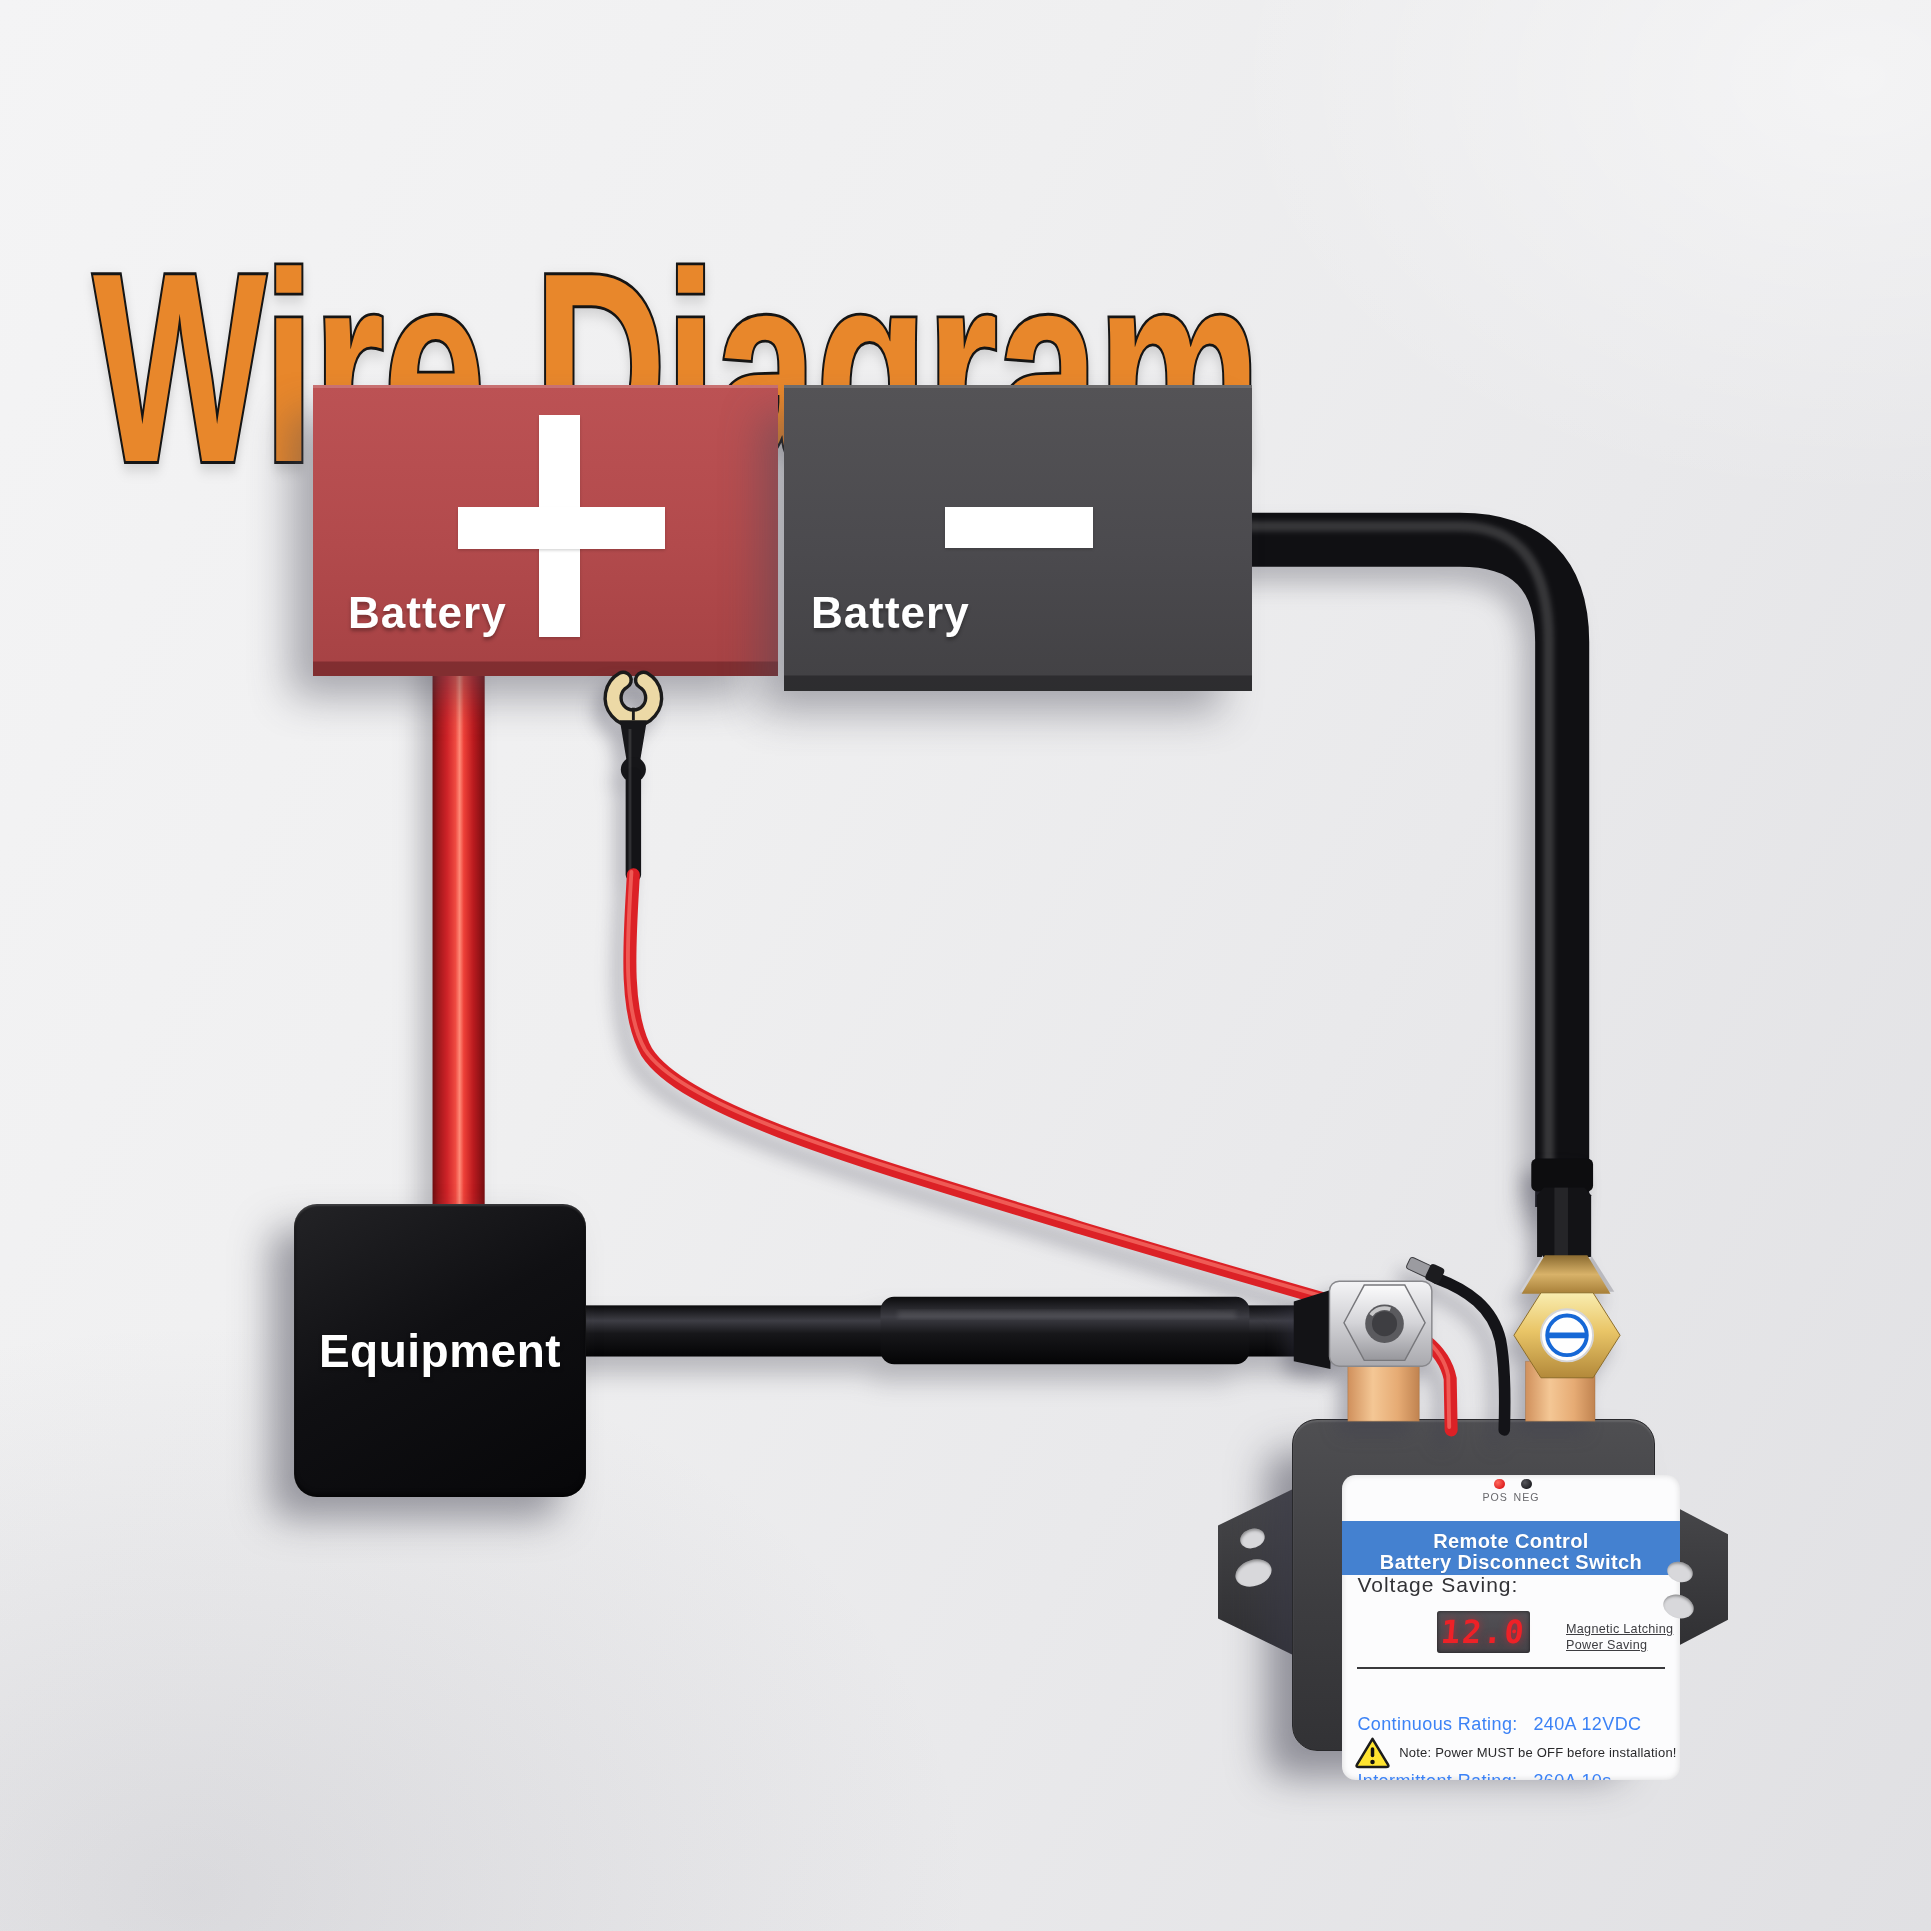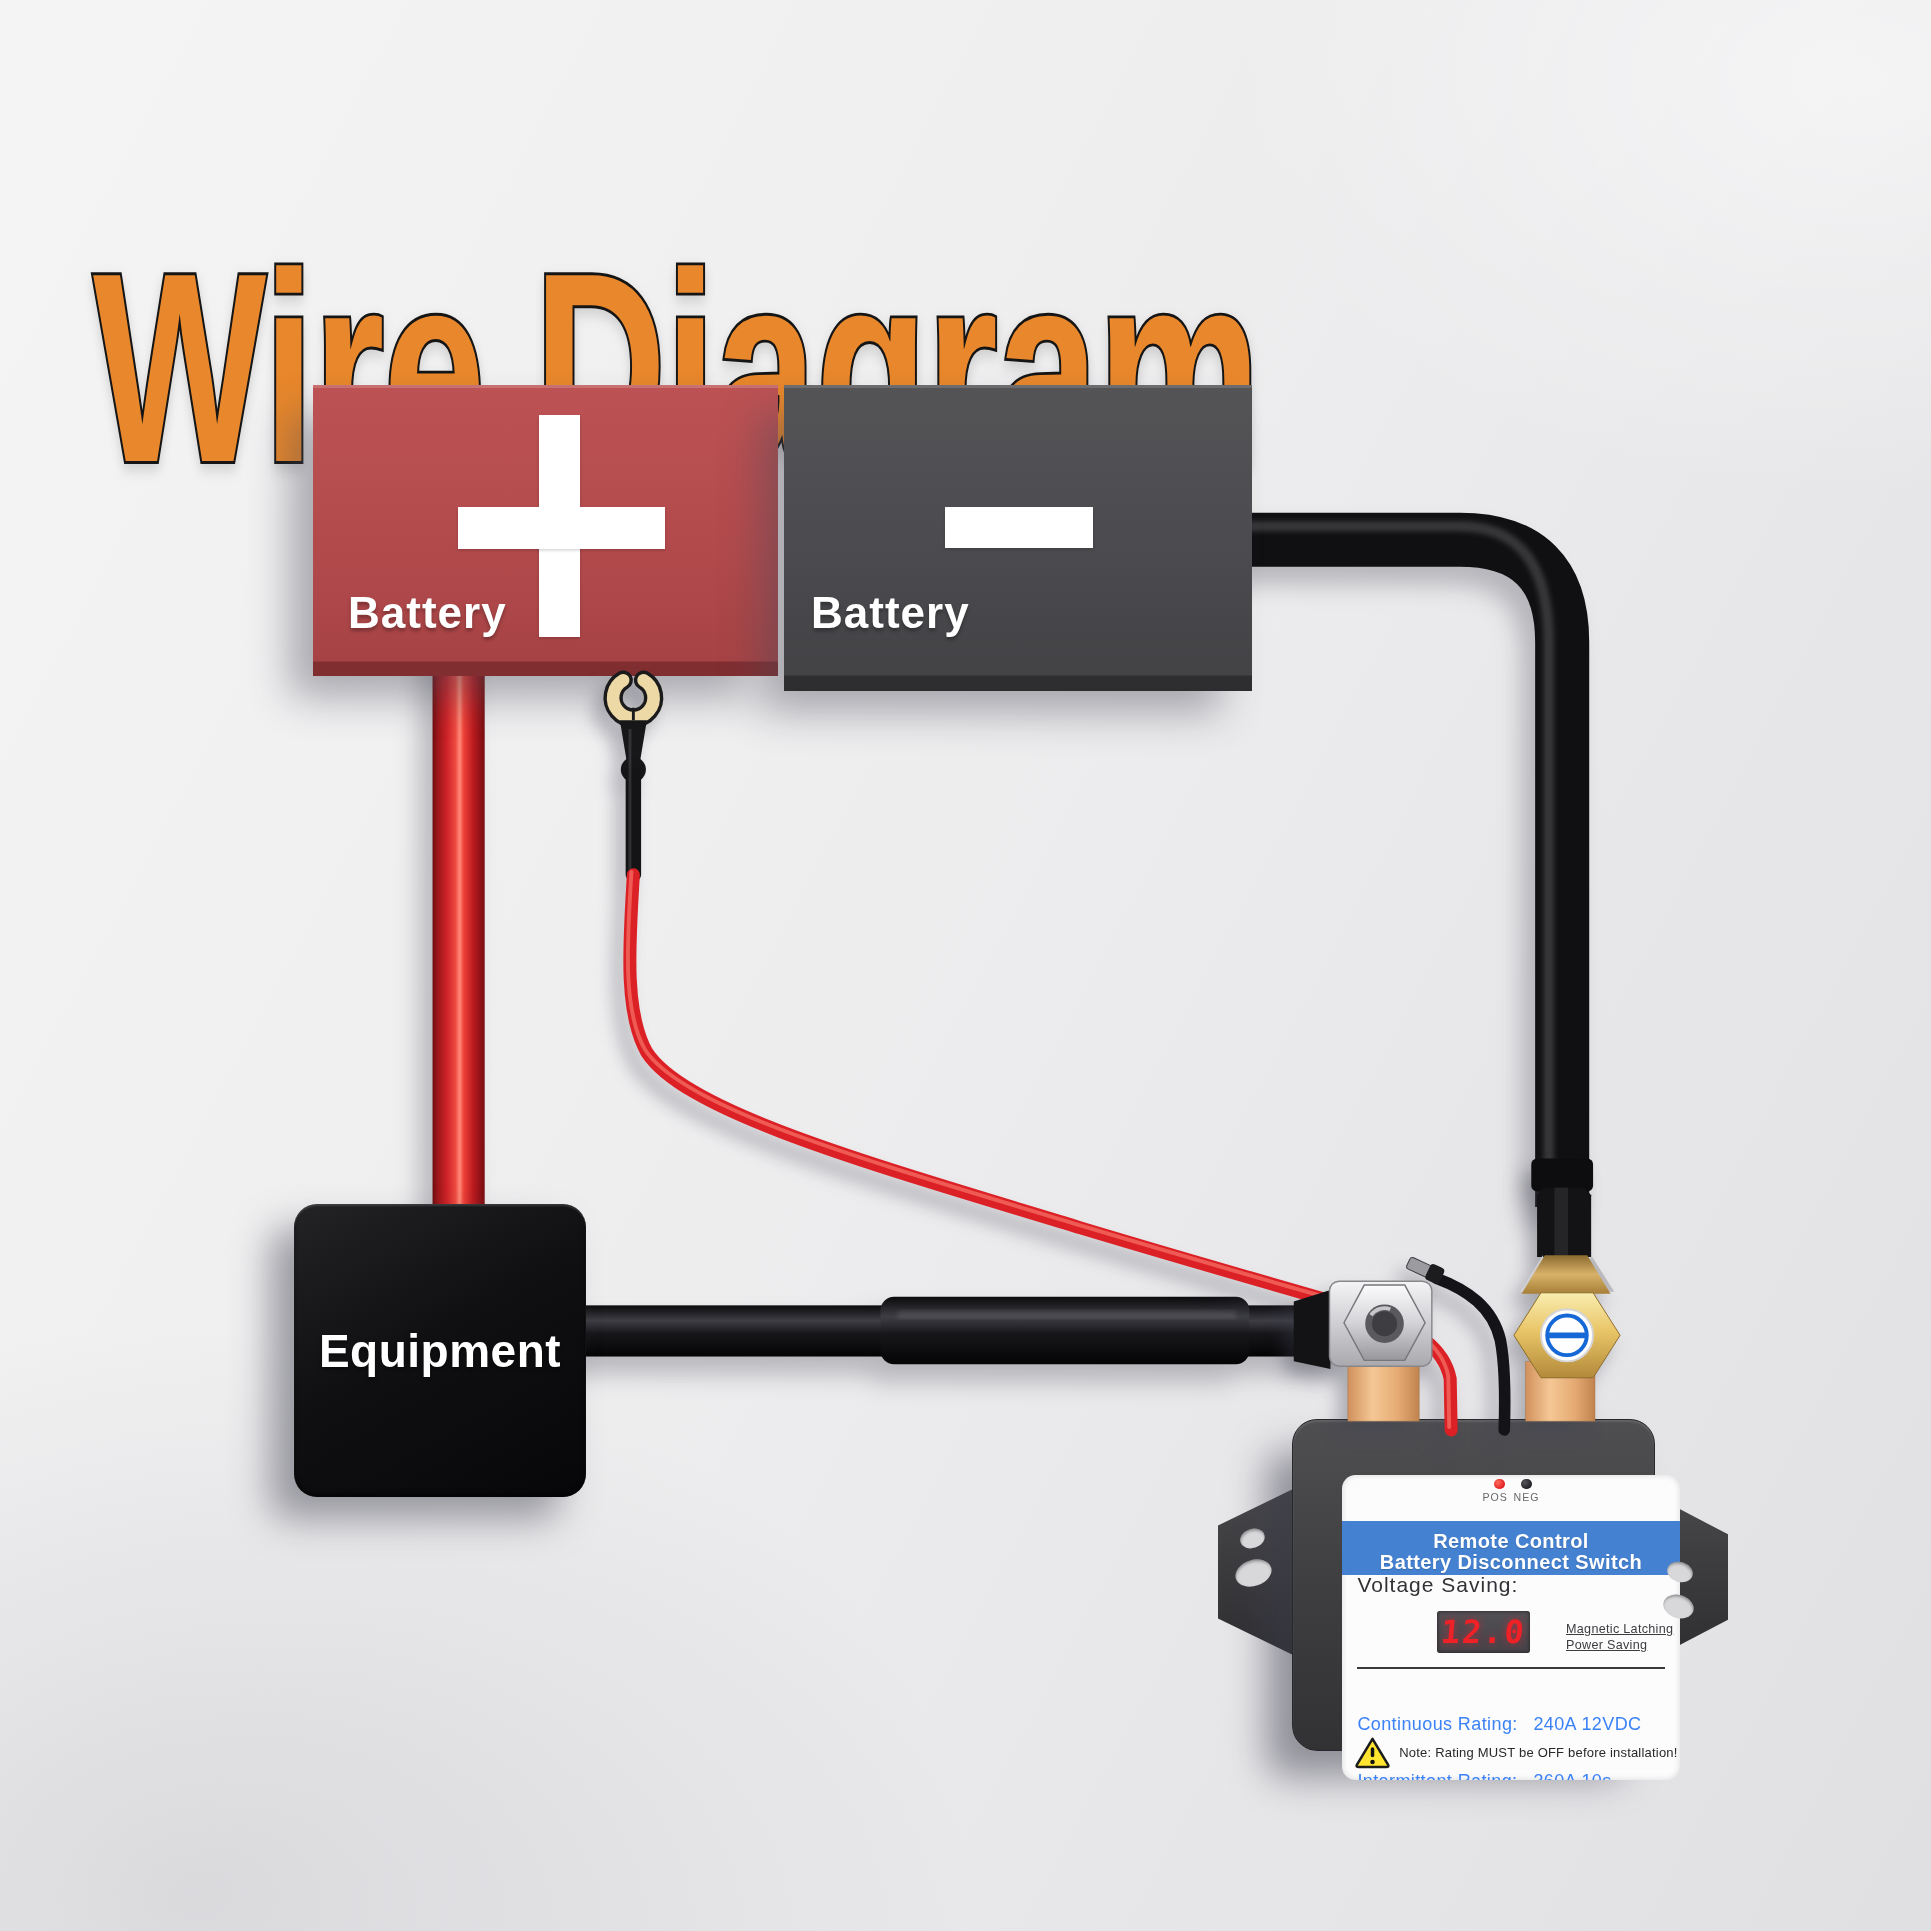--- a/index.html
+++ b/index.html
@@ -182,21 +182,21 @@
         <div><span class="spec-label">Continuous Rating:</span><span class="spec-value">240A 12VDC</span></div>
         <div><span class="spec-label">Intermittent Rating:</span><span class="spec-value">360A 10s</span></div>
         
       </div>
       <div class="note-row">
         <svg width="37" height="33" viewBox="0 0 38 34">
           <path d="M19 3 L35 29.5 Q36.5 32 33 32 L5 32 Q1.5 32 3 29.5 Z" fill="#ffe430" stroke="#1c1c1c" stroke-width="2.6" stroke-linejoin="round"></path>
           <rect x="17.2" y="11.5" width="3.6" height="10.5" rx="1.8" fill="#111"></rect>
           <circle cx="19" cy="26.8" r="2.3" fill="#111"></circle>
         </svg>
-        <span class="note-text">Note:  Rating MUST be OFF before installation!</span>
+        <span class="note-text">Note:  Power MUST be OFF before installation!</span>
       </div>
     </div>
   </div>
 
   <svg class="layer front" width="1931" height="1931" viewBox="0 0 2000 2000">
     <defs>
       <linearGradient id="gradCopper" x1="0" y1="0" x2="1" y2="0">
         <stop offset="0" stop-color="#d0905c"></stop>
           <stop offset=".35" stop-color="#f4c795"></stop>
         <stop offset=".7" stop-color="#e6ab74"></stop>

